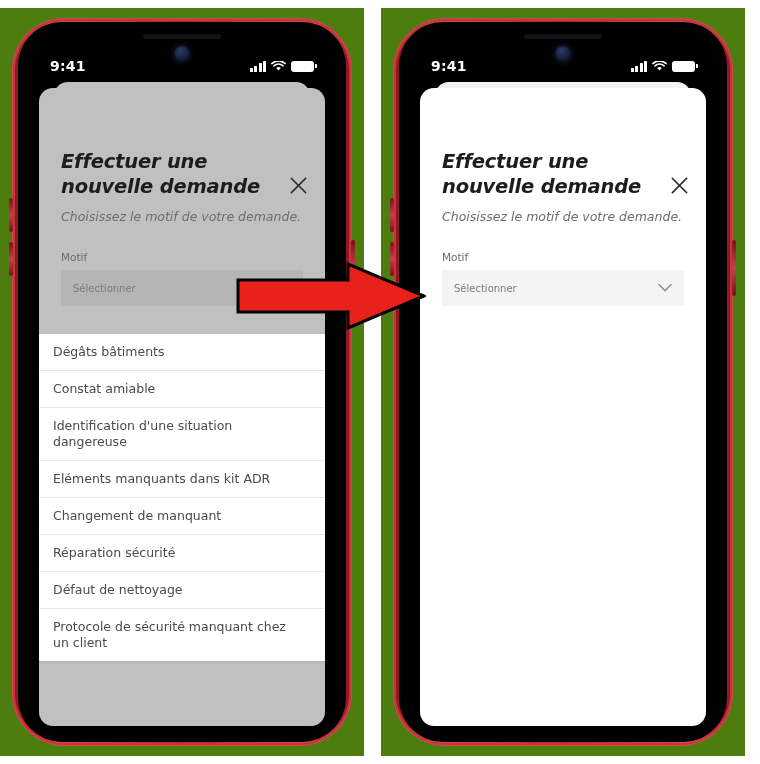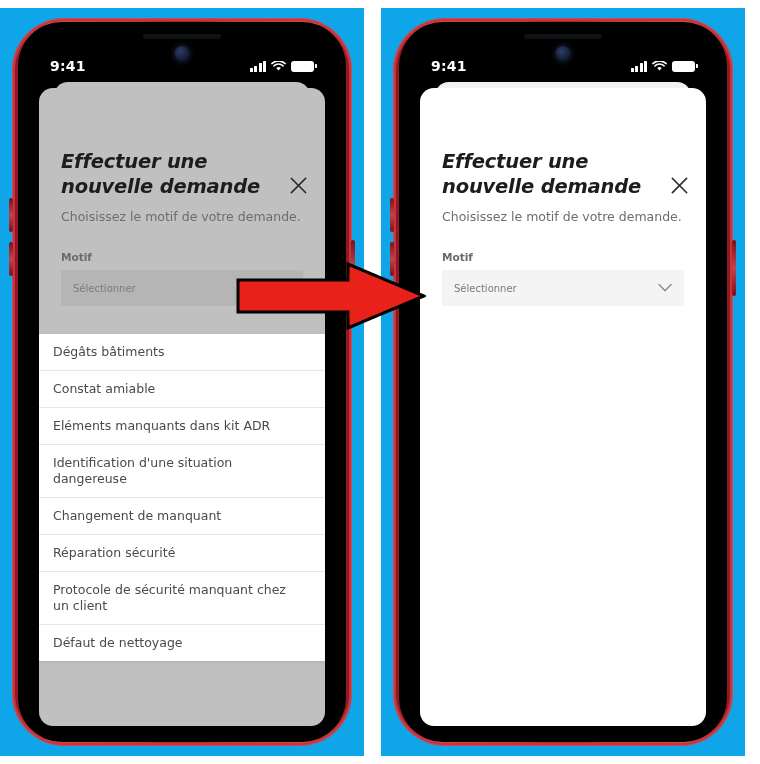--- a/index.html
+++ b/index.html
@@ -24,21 +24,21 @@
     width: 2px; height: 764px;
     background: #ffffff;
     z-index: 6;
   }
 
   
   .phone {
     position: absolute;
     top: 8px;
     width: 364px; height: 748px;
-    background: #0ea5e9;
+    background: #4d7c0f;
   }
   .phone.left  { left: 0px; }
   .phone.right { left: 381px; }
 
   .phone-body {
     position: absolute;
     left: 12px; top: 10px;
     width: 340px; height: 728px;
     background: #c8343c;
     border-radius: 52px;
@@ -194,29 +194,29 @@
     font-size: 19.5px;
     font-weight: bold;
     font-style: italic;
     line-height: 1.28;
     color: #1d1d1d;
     letter-spacing: -0.2px;
   }
   .sheet-sub {
     margin-top: 9px;
     font-size: 12.5px;
+    font-style: italic;
     color: #6d6d6d;
     line-height: 1.3;
   }
 
   .field-label {
     margin-top: 26px;
     font-size: 10.5px;
     color: #6a6a6a;
-    font-weight: bold;
   }
 
   .select-box {
     position: relative;
     margin-top: 7px;
     height: 36px;
     background: rgba(0,0,0,0.045);
     display: flex;
     align-items: center;
     padding: 0 12px;
@@ -352,26 +352,26 @@
               <div class="select-box">
                 <span class="select-placeholder">Sélectionner</span>
               </div>
 
             </div>
           </div>
 
           <div class="dropdown" id="dropdown-list">
               <div class="dd-item">Dégâts bâtiments</div>
               <div class="dd-item">Constat amiable</div>
+              <div class="dd-item">Identification d'une situation dangereuse</div>
               <div class="dd-item">Eléments manquants dans kit ADR</div>
-              <div class="dd-item">Identification d'une situation dangereuse</div>
               <div class="dd-item">Changement de manquant</div>
               <div class="dd-item">Réparation sécurité</div>
+              <div class="dd-item">Défaut de nettoyage</div>
               <div class="dd-item">Protocole de sécurité manquant chez un client</div>
-              <div class="dd-item">Défaut de nettoyage</div>
             </div>
 
         </div>
       </div>
     </div>
   </div>
 
   <div class="phone right">
     <div class="phone-body"></div>
     <div class="btn-vol" style="top:190px;height:34px;"></div>

